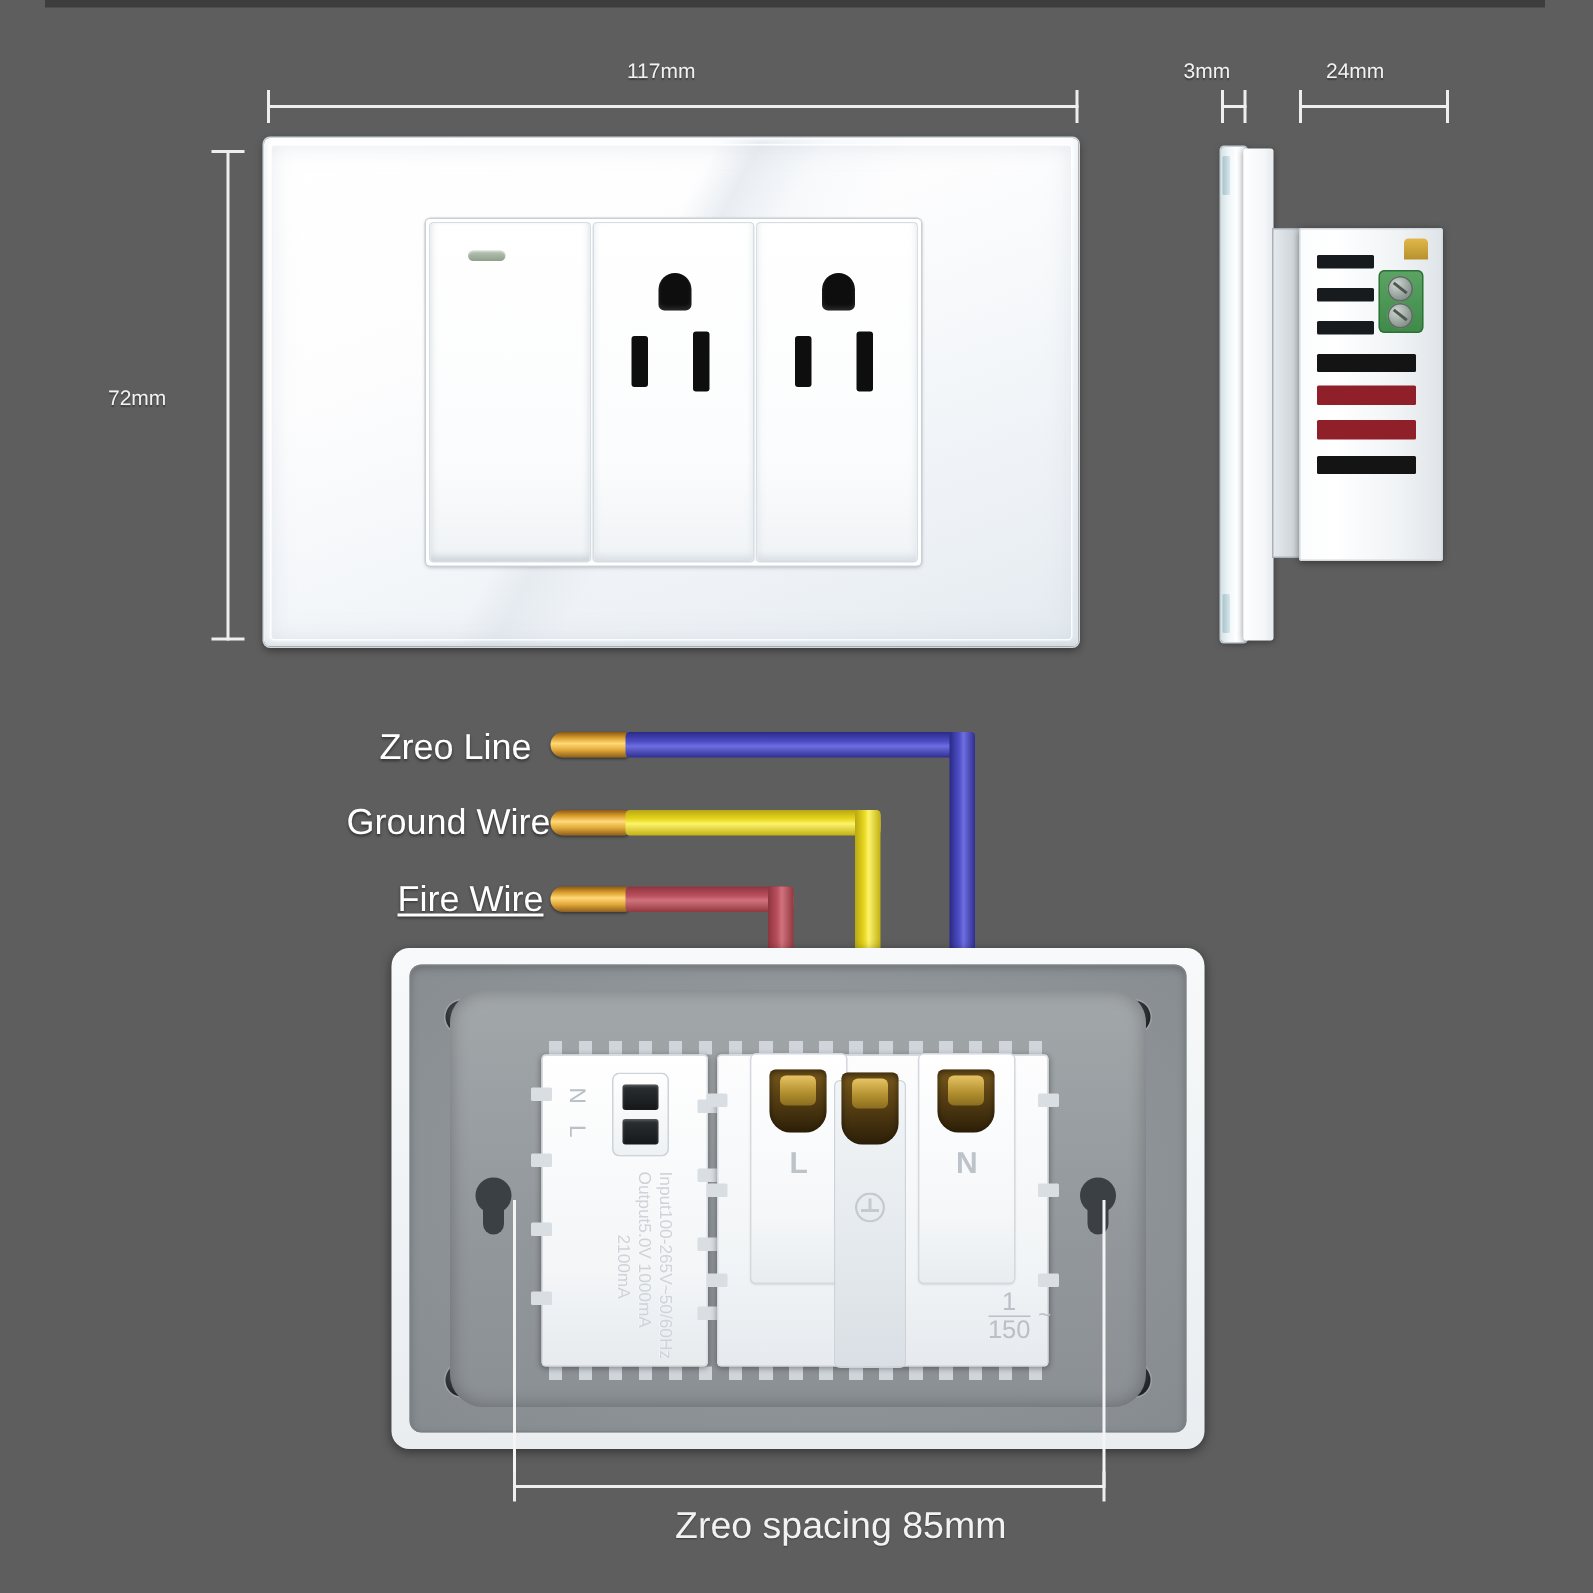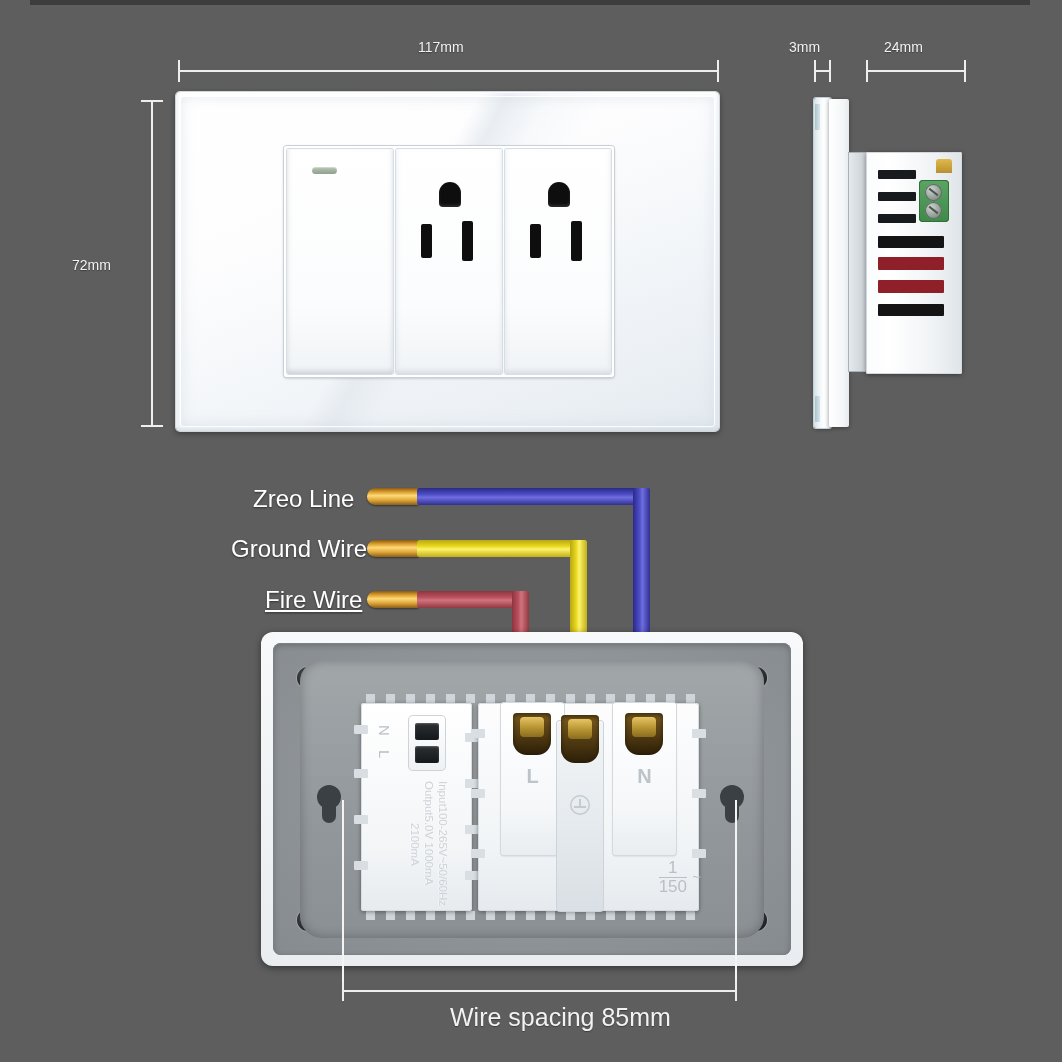--- a/index.html
+++ b/index.html
@@ -392,15 +392,15 @@
       <span>150</span>
       <span class="tilde">~</span>
     </div>
   </div>
 
   <div class="leader abs" style="left:342px;top:800px;height:190px;"></div>
   <div class="leader abs" style="left:735px;top:800px;height:190px;"></div>
   <div class="abs dline-h" style="left:342px;top:990px;width:395px;"></div>
   <div class="abs tick-v" style="left:342px;top:981px;height:20px;"></div>
   <div class="abs tick-v" style="left:735px;top:981px;height:20px;"></div>
-  <div class="abs dim-label" style="left:450px;top:1006px;font-size:25px;">Wire spacing 85mm</div>
+  <div class="abs dim-label" style="left:450px;top:1006px;font-size:25px;">Zreo spacing 85mm</div>
 
 </div>
 
 </body></html>

